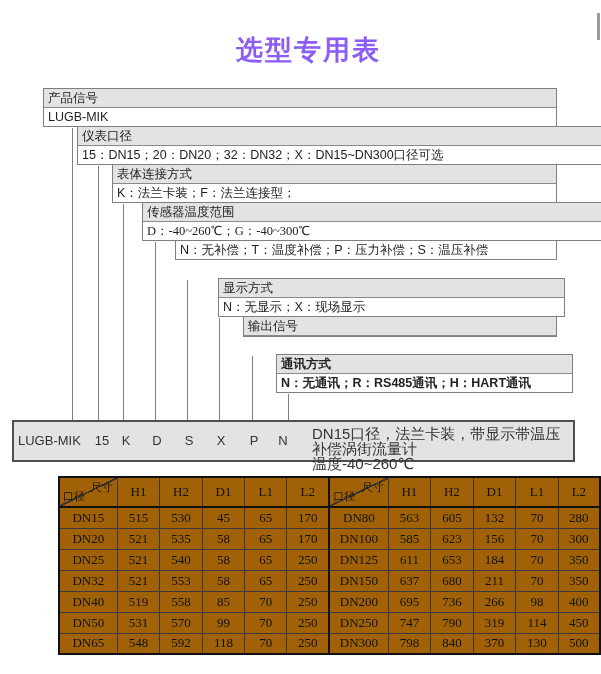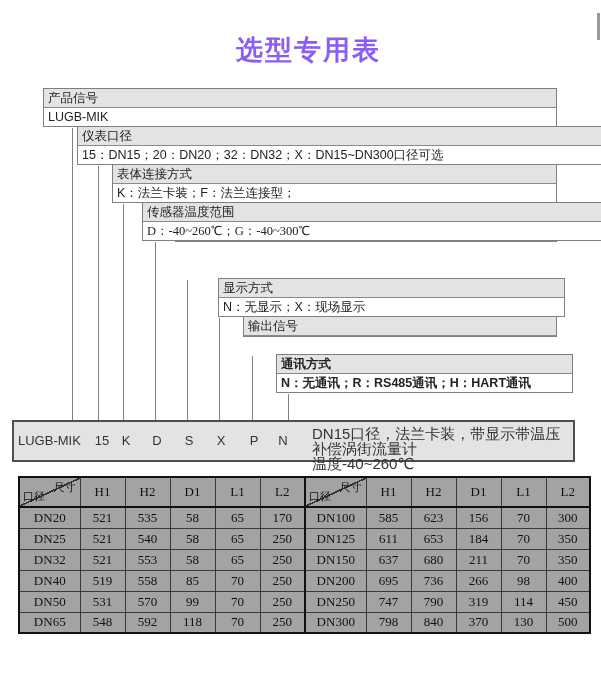--- a/index.html
+++ b/index.html
@@ -34,22 +34,22 @@
     position:absolute; top:0; height:38px; line-height:38px;
     font-size:13px; color:#333; text-align:center; white-space:nowrap;
   }
   .code-desc {
     position:absolute; left:298px; top:4px; width:258px;
     font-size:15px; line-height:15px; color:#333;
   }
 
   
   .dim-table-wrap { position:absolute; left:18px; top:476px; }
-  table.dim { border-collapse:collapse; table-layout:fixed; background:#a3a3a3;
-    font-family:"Liberation Serif","DejaVu Serif",serif; }
+  table.dim { border-collapse:collapse; table-layout:fixed; background:#a16207;
+    font-family:"Liberation Serif","DejaVu Serif",serif;margin-left:40px; }
   table.dim td, table.dim th {
     border:1px solid #3a3a3a; text-align:center; vertical-align:middle;
     font-size:13px; font-weight:normal; color:#111; height:21px; padding:0;
   }
   table.dim { border:2px solid #111; }
   table.dim th { height:30px; }
   table.dim thead th { border-bottom:2px solid #111; }
   table.dim .divider { border-left:2px solid #111; }
   .corner-cell { position:relative;
     background-image:linear-gradient(to bottom right,
@@ -78,20 +78,21 @@
 </div>
 <div class="cbox" style="left:112px; top:164px; width:445px;">
   <div class="hd">表体连接方式</div>
   <div class="vl">K：法兰卡装；F：法兰连接型；</div>
 </div>
 <div class="cbox" style="left:142px; top:202px; width:482px;font-family:Liberation Serif, serif;">
   <div class="hd">传感器温度范围</div>
   <div class="vl">D：-40~260℃；G：-40~300℃</div>
 </div>
 <div class="cbox" style="left:175px; top:240px; width:382px;">
+  <div class="vl">N：无补偿；T：温度补偿；P：压力补偿；S：温压补偿</div>
 </div>
 <div class="cbox" style="left:210px; top:278px; width:347px;margin-left:8px;">
   <div class="hd">显示方式</div>
   <div class="vl">N：无显示；X：现场显示</div>
 </div>
 <div class="cbox" style="left:243px; top:316px; width:314px;">
   <div class="hd">输出信号</div>
 </div>
 <div class="cbox" style="left:276px; top:354px; width:297px;font-weight:bold;">
   <div class="hd">通讯方式</div>
@@ -155,20 +156,34 @@
         </th>
         <th>H1</th>
         <th>H2</th>
         <th>D1</th>
         <th>L1</th>
         <th>L2</th>
       </tr>
     </thead>
     <tbody id="dim-body">
         <tr>
+          <td class="dn-cell">DN15</td>
+          <td>515</td>
+          <td>530</td>
+          <td>45</td>
+          <td>65</td>
+          <td>170</td>
+          <td class="dn-cell divider">DN80</td>
+          <td>563</td>
+          <td>605</td>
+          <td>132</td>
+          <td>70</td>
+          <td>280</td>
+        </tr>
+        <tr>
           <td class="dn-cell">DN20</td>
           <td>521</td>
           <td>535</td>
           <td>58</td>
           <td>65</td>
           <td>170</td>
           <td class="dn-cell divider">DN100</td>
           <td>585</td>
           <td>623</td>
           <td>156</td>

